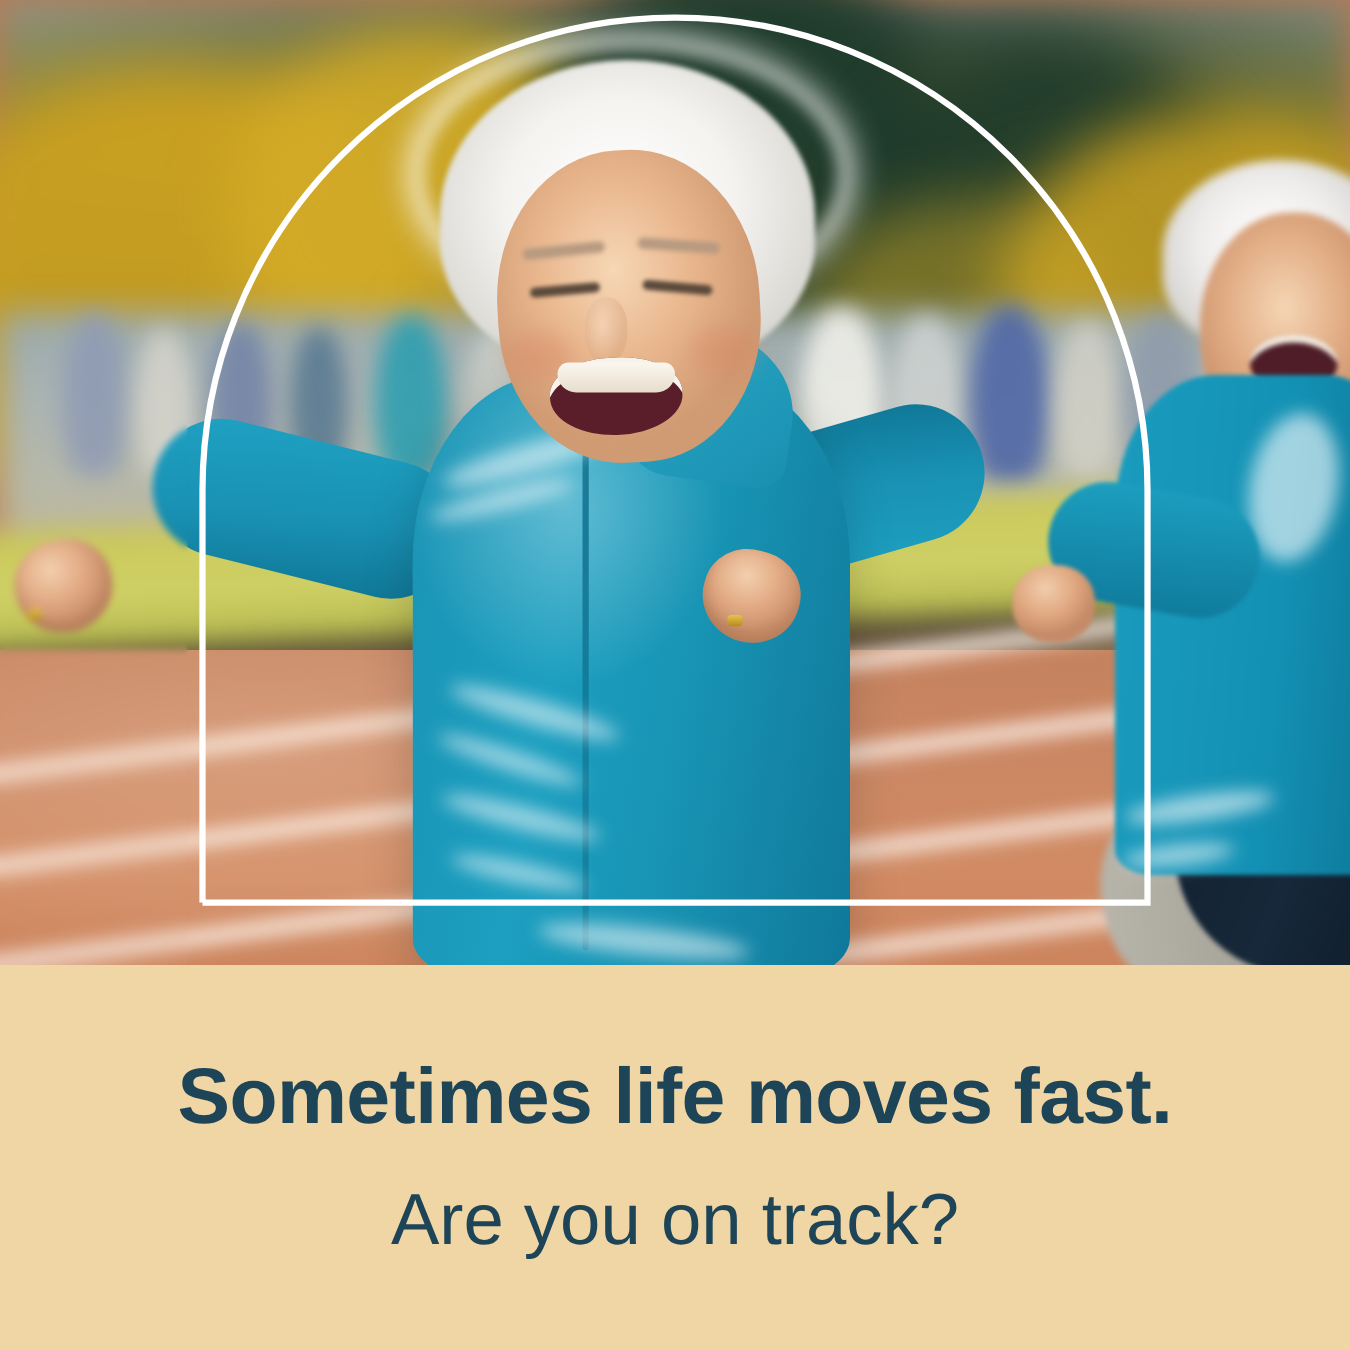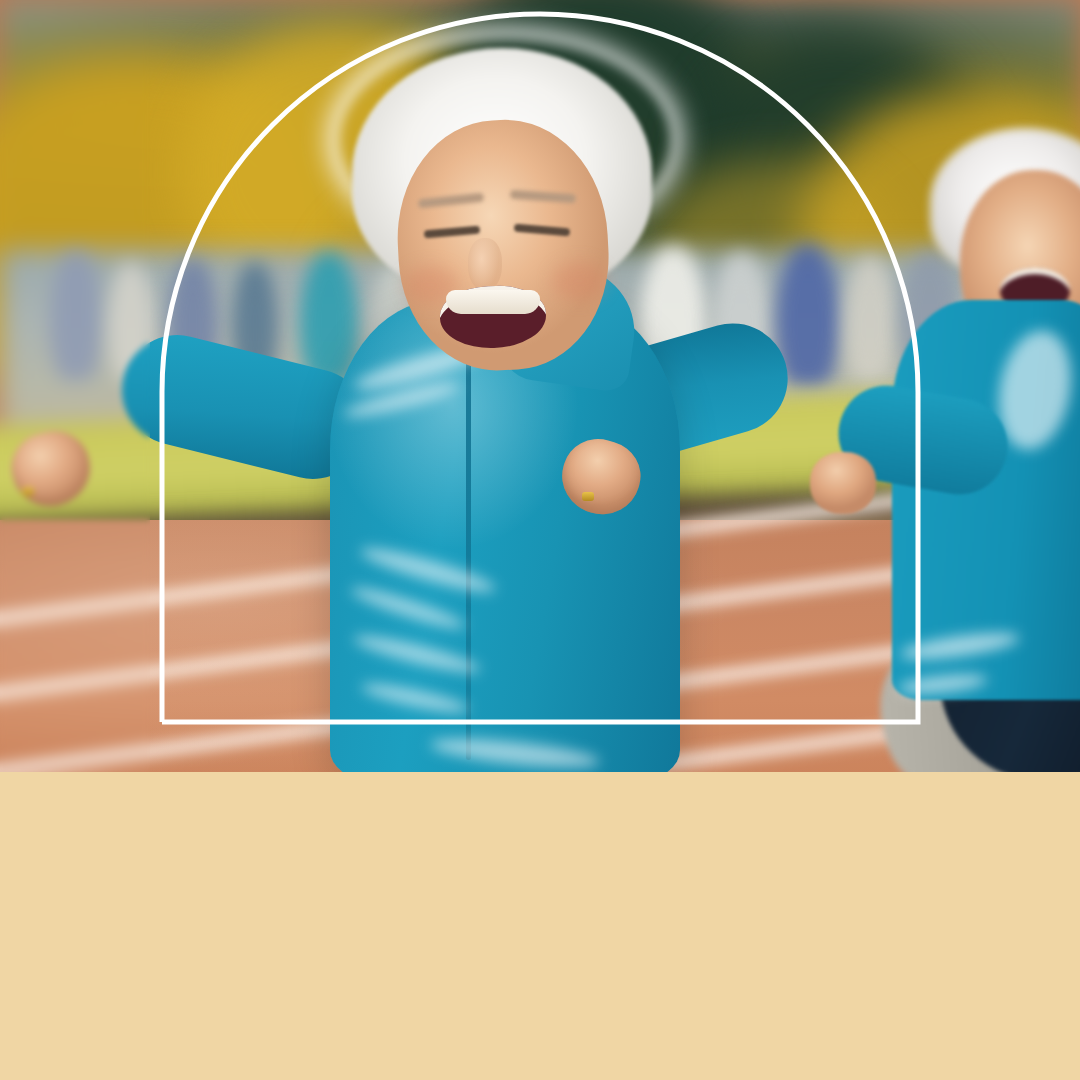--- a/index.html
+++ b/index.html
@@ -406,14 +406,18 @@
 
     <div class="edge-blur-l"></div>
 
     <div id="arch">
       <svg viewBox="0 0 760 712" preserveAspectRatio="none" aria-hidden="true">
         <path d="M 2 710 L 2 380 A 378 378 0 0 1 758 380 L 758 710 L 2 710" fill="none" stroke="#FFFFFF" stroke-width="5" stroke-linejoin="miter" stroke-linecap="butt"></path>
       </svg>
     </div>
   </div>
 
+  <div id="caption">
+    <div class="headline">Sometimes life moves fast.</div>
+    <div class="subline">Are you on track?</div>
+  </div>
 
 </div>
 
 </body></html>

